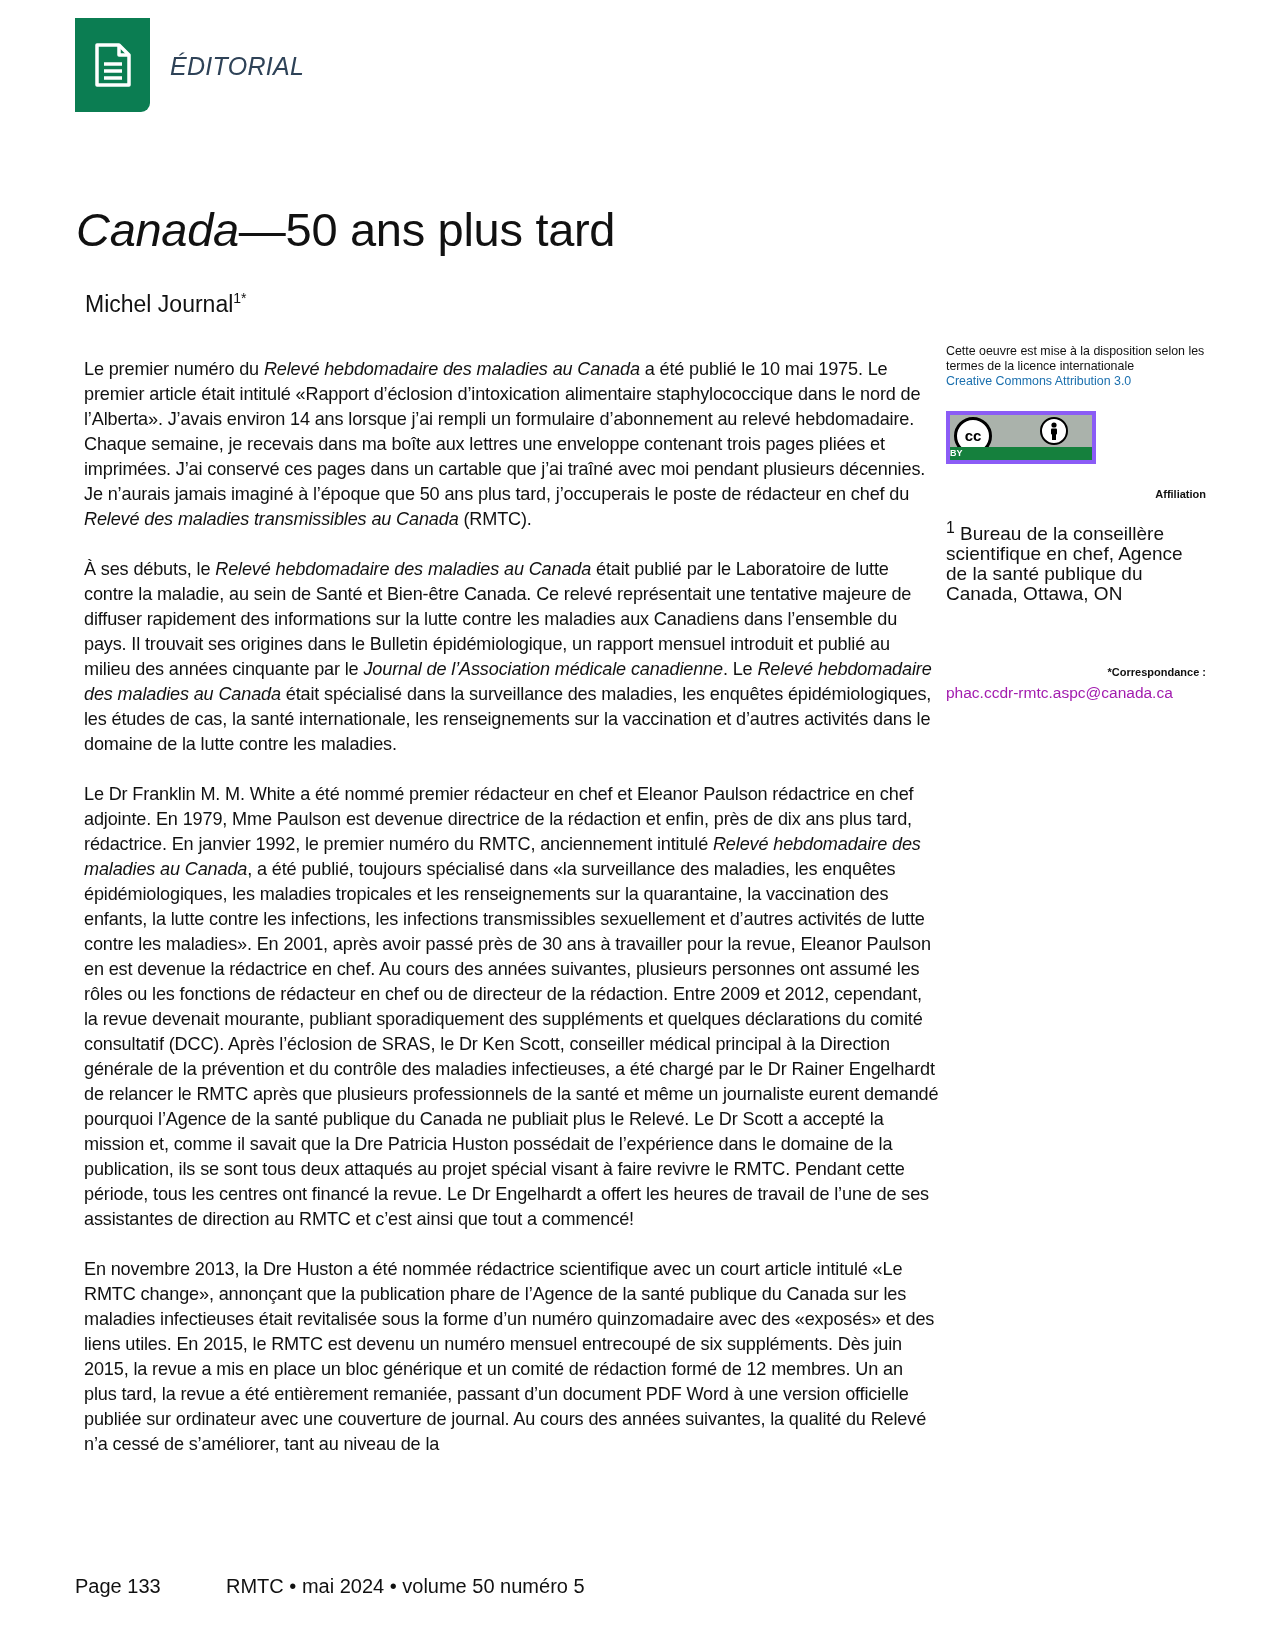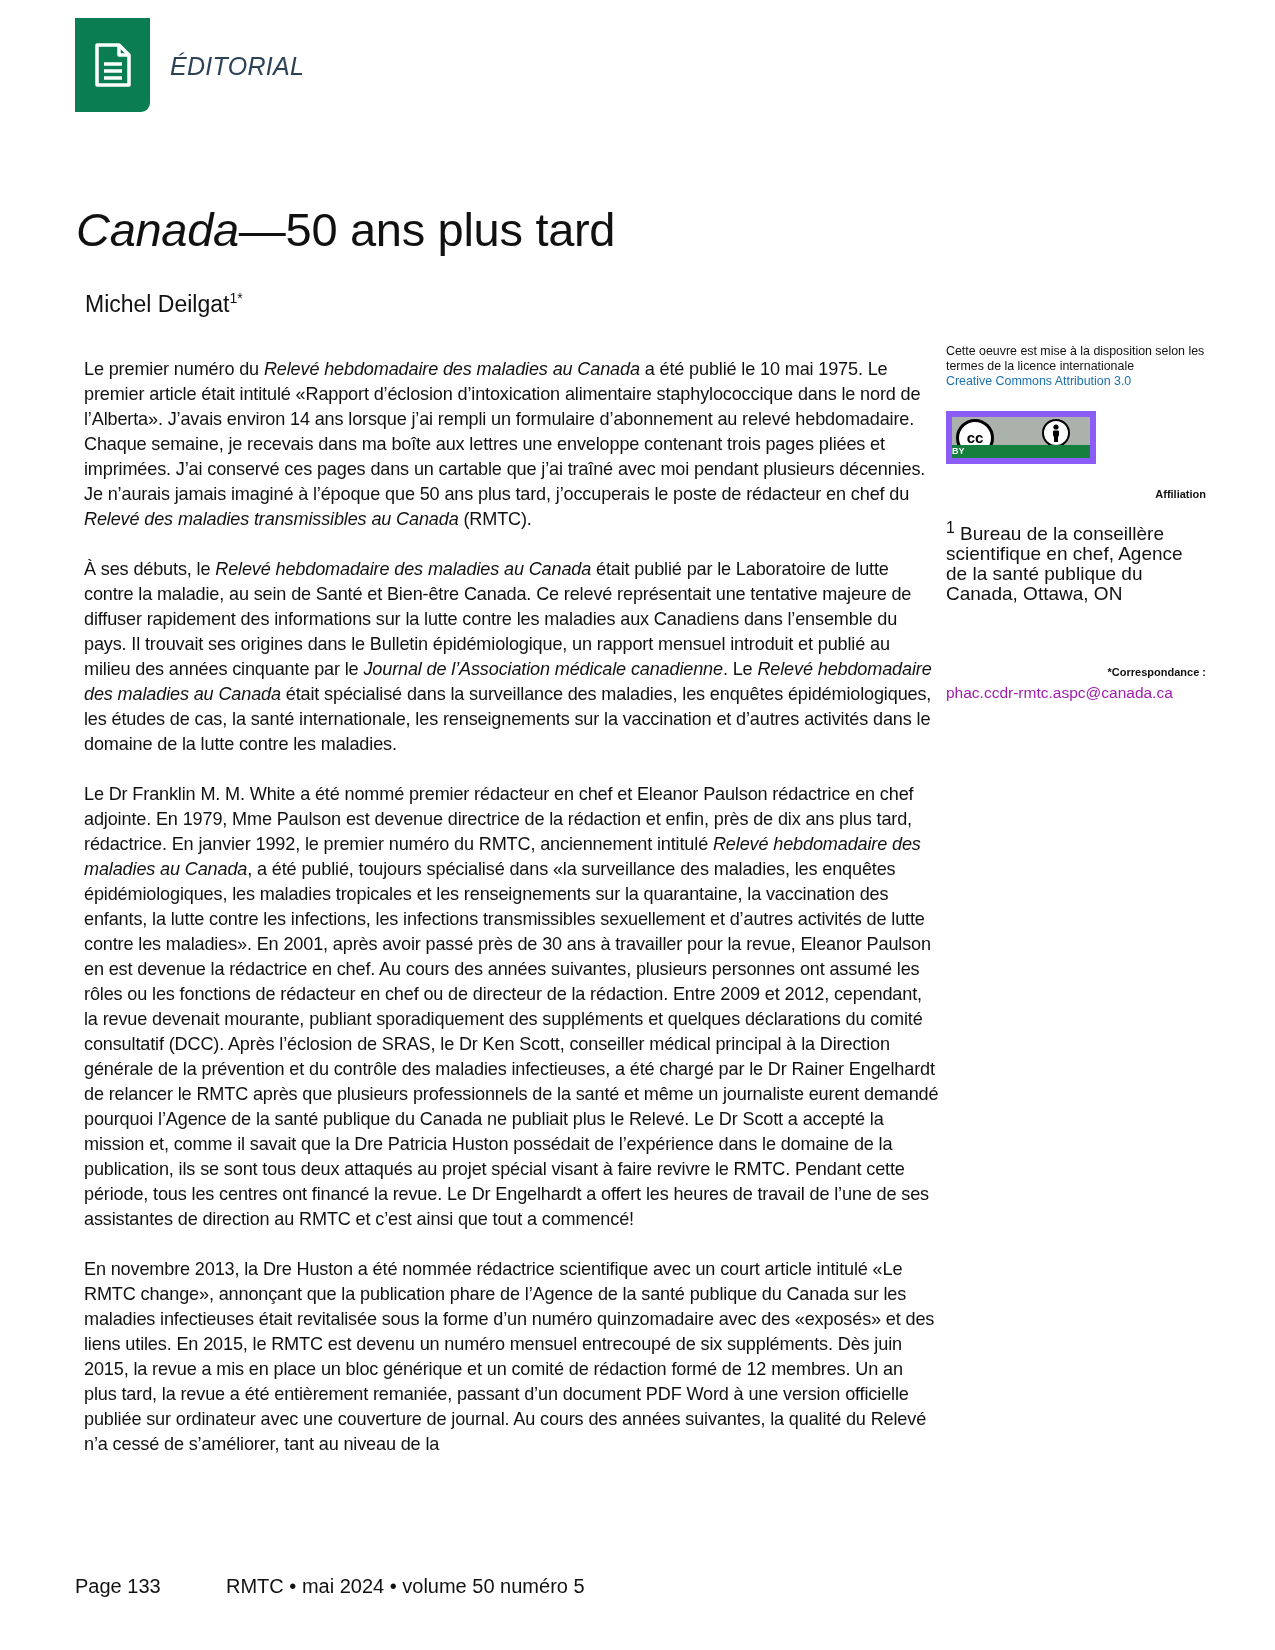--- a/index.html
+++ b/index.html
@@ -33,21 +33,21 @@
   }
   .body-col p { margin: 0 0 25px 0; }
   .body-col em { font-style: italic; }
   .side {
     position: absolute; left: 946px; top: 344px; width: 260px; color: #111;
   }
   .license-text { font-size: 12.4px; line-height: 15px; }
   .license-link { color: #1a6fae; }
   .cc-badge {
     margin-top: 22px; width: 150px; height: 53px; position: relative;
-    background: #aab2ab; border: 6px solid #8b5cf6; box-sizing: border-box;
+    background: #aab2ab; border: 4px solid #8b5cf6; box-sizing: border-box;
   }
   .cc-badge .bar {
     position: absolute; left: 0; right: 0; bottom: 0; height: 13px; background: #15803d;
     color: #fff; font-size: 9px; font-weight: bold; text-align: left; padding-right: 46px;
     line-height: 13px;
   }
   .cc-badge .cc-circle {
     position: absolute; left: 4px; top: 2px; width: 38px; height: 38px; border-radius: 50%;
     background: #fff; border: 3px solid #000; box-sizing: border-box;
     font-weight: bold; font-size: 15px; line-height: 32px; text-align: center; color: #000;
@@ -78,21 +78,21 @@
   </svg>
 </div>
 <div class="section-label">ÉDITORIAL</div>
 
 <h1 class="title">
   <br>
   <em>Canada</em><span>—50 ans plus tard</span>
 </h1>
 
 <div class="author">
-  <span>Michel Deilgat</span><sup>1*</sup>
+  <span>Michel Journal</span><sup>1*</sup>
 </div>
 
 <div class="body-col">
   <p><span>Le premier numéro du </span><em>Relevé hebdomadaire des maladies au Canada</em><span> a été publié le 10 mai 1975. Le premier article était intitulé «Rapport d’éclosion d’intoxication alimentaire staphylococcique dans le nord de l’Alberta». J’avais environ 14 ans lorsque j’ai rempli un formulaire d’abonnement au relevé hebdomadaire. Chaque semaine, je recevais dans ma boîte aux lettres une enveloppe contenant trois pages pliées et imprimées. J’ai conservé ces pages dans un cartable que j’ai traîné avec moi pendant plusieurs décennies. Je n’aurais jamais imaginé à l’époque que 50 ans plus tard, j’occuperais le poste de rédacteur en chef du </span><em>Relevé des maladies transmissibles au Canada</em><span> (RMTC).</span></p>
   <p><span>À ses débuts, le </span><em>Relevé hebdomadaire des maladies au Canada</em><span> était publié par le Laboratoire de lutte contre la maladie, au sein de Santé et Bien-être Canada. Ce relevé représentait une tentative majeure de diffuser rapidement des informations sur la lutte contre les maladies aux Canadiens dans l’ensemble du pays. Il trouvait ses origines dans le Bulletin épidémiologique, un rapport mensuel introduit et publié au milieu des années cinquante par le </span><em>Journal de l’Association médicale canadienne</em><span>. Le </span><em>Relevé hebdomadaire des maladies au Canada</em><span> était spécialisé dans la surveillance des maladies, les enquêtes épidémiologiques, les études de cas, la santé internationale, les renseignements sur la vaccination et d’autres activités dans le domaine de la lutte contre les maladies.</span></p>
   <p><span>Le Dr Franklin M. M. White a été nommé premier rédacteur en chef et Eleanor Paulson rédactrice en chef adjointe. En 1979, Mme Paulson est devenue directrice de la rédaction et enfin, près de dix ans plus tard, rédactrice. En janvier 1992, le premier numéro du RMTC, anciennement intitulé </span><em>Relevé hebdomadaire des maladies au Canada</em><span>, a été publié, toujours spécialisé dans «la surveillance des maladies, les enquêtes épidémiologiques, les maladies tropicales et les renseignements sur la quarantaine, la vaccination des enfants, la lutte contre les infections, les infections transmissibles sexuellement et d’autres activités de lutte contre les maladies». En 2001, après avoir passé près de 30 ans à travailler pour la revue, Eleanor Paulson en est devenue la rédactrice en chef. Au cours des années suivantes, plusieurs personnes ont assumé les rôles ou les fonctions de rédacteur en chef ou de directeur de la rédaction. Entre 2009 et 2012, cependant, la revue devenait mourante, publiant sporadiquement des suppléments et quelques déclarations du comité consultatif (DCC). Après l’éclosion de SRAS, le Dr Ken Scott, conseiller médical principal à la Direction générale de la prévention et du contrôle des maladies infectieuses, a été chargé par le Dr Rainer Engelhardt de relancer le RMTC après que plusieurs professionnels de la santé et même un journaliste eurent demandé pourquoi l’Agence de la santé publique du Canada ne publiait plus le Relevé. Le Dr Scott a accepté la mission et, comme il savait que la Dre Patricia Huston possédait de l’expérience dans le domaine de la publication, ils se sont tous deux attaqués au projet spécial visant à faire revivre le RMTC. Pendant cette période, tous les centres ont financé la revue. Le Dr Engelhardt a offert les heures de travail de l’une de ses assistantes de direction au RMTC et c’est ainsi que tout a commencé!</span></p>
   <p><span>En novembre 2013, la Dre Huston a été nommée rédactrice scientifique avec un court article intitulé «Le RMTC change», annonçant que la publication phare de l’Agence de la santé publique du Canada sur les maladies infectieuses était revitalisée sous la forme d’un numéro quinzomadaire avec des «exposés» et des liens utiles. En 2015, le RMTC est devenu un numéro mensuel entrecoupé de six suppléments. Dès juin 2015, la revue a mis en place un bloc générique et un comité de rédaction formé de 12 membres. Un an plus tard, la revue a été entièrement remaniée, passant d’un document PDF Word à une version officielle publiée sur ordinateur avec une couverture de journal. Au cours des années suivantes, la qualité du Relevé n’a cessé de s’améliorer, tant au niveau de la</span></p>
 </div>
 
 <div class="side">

